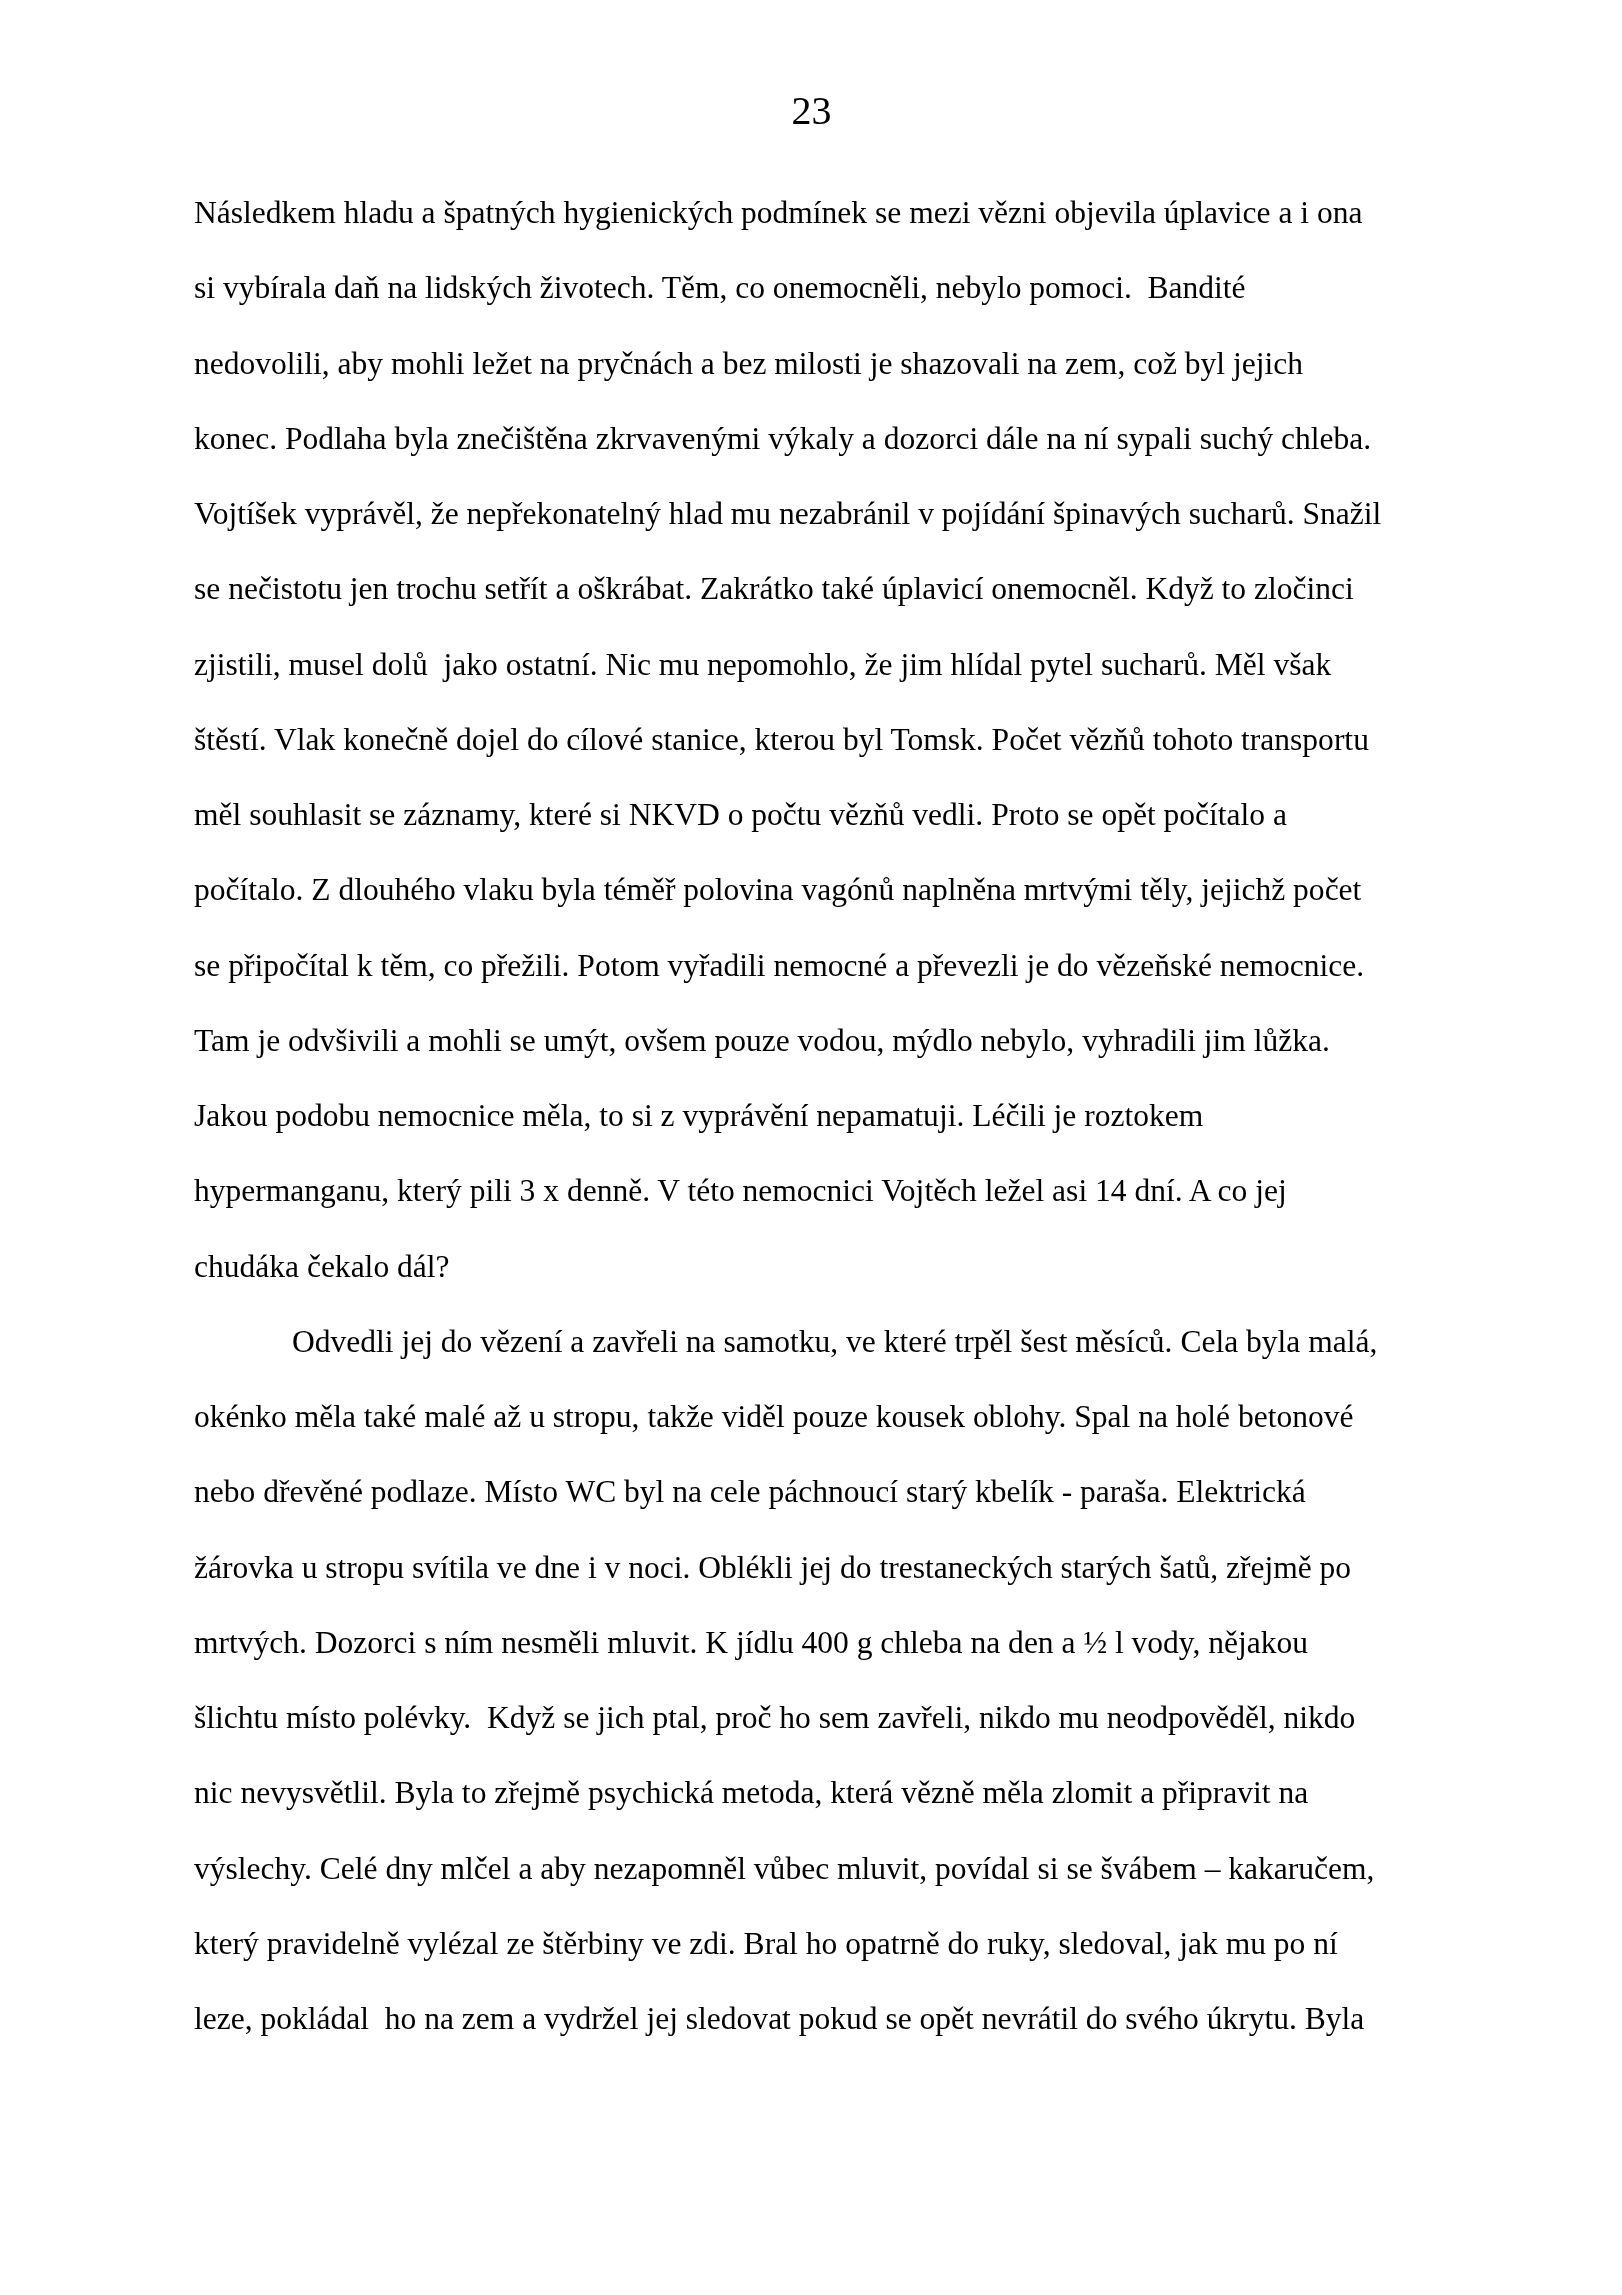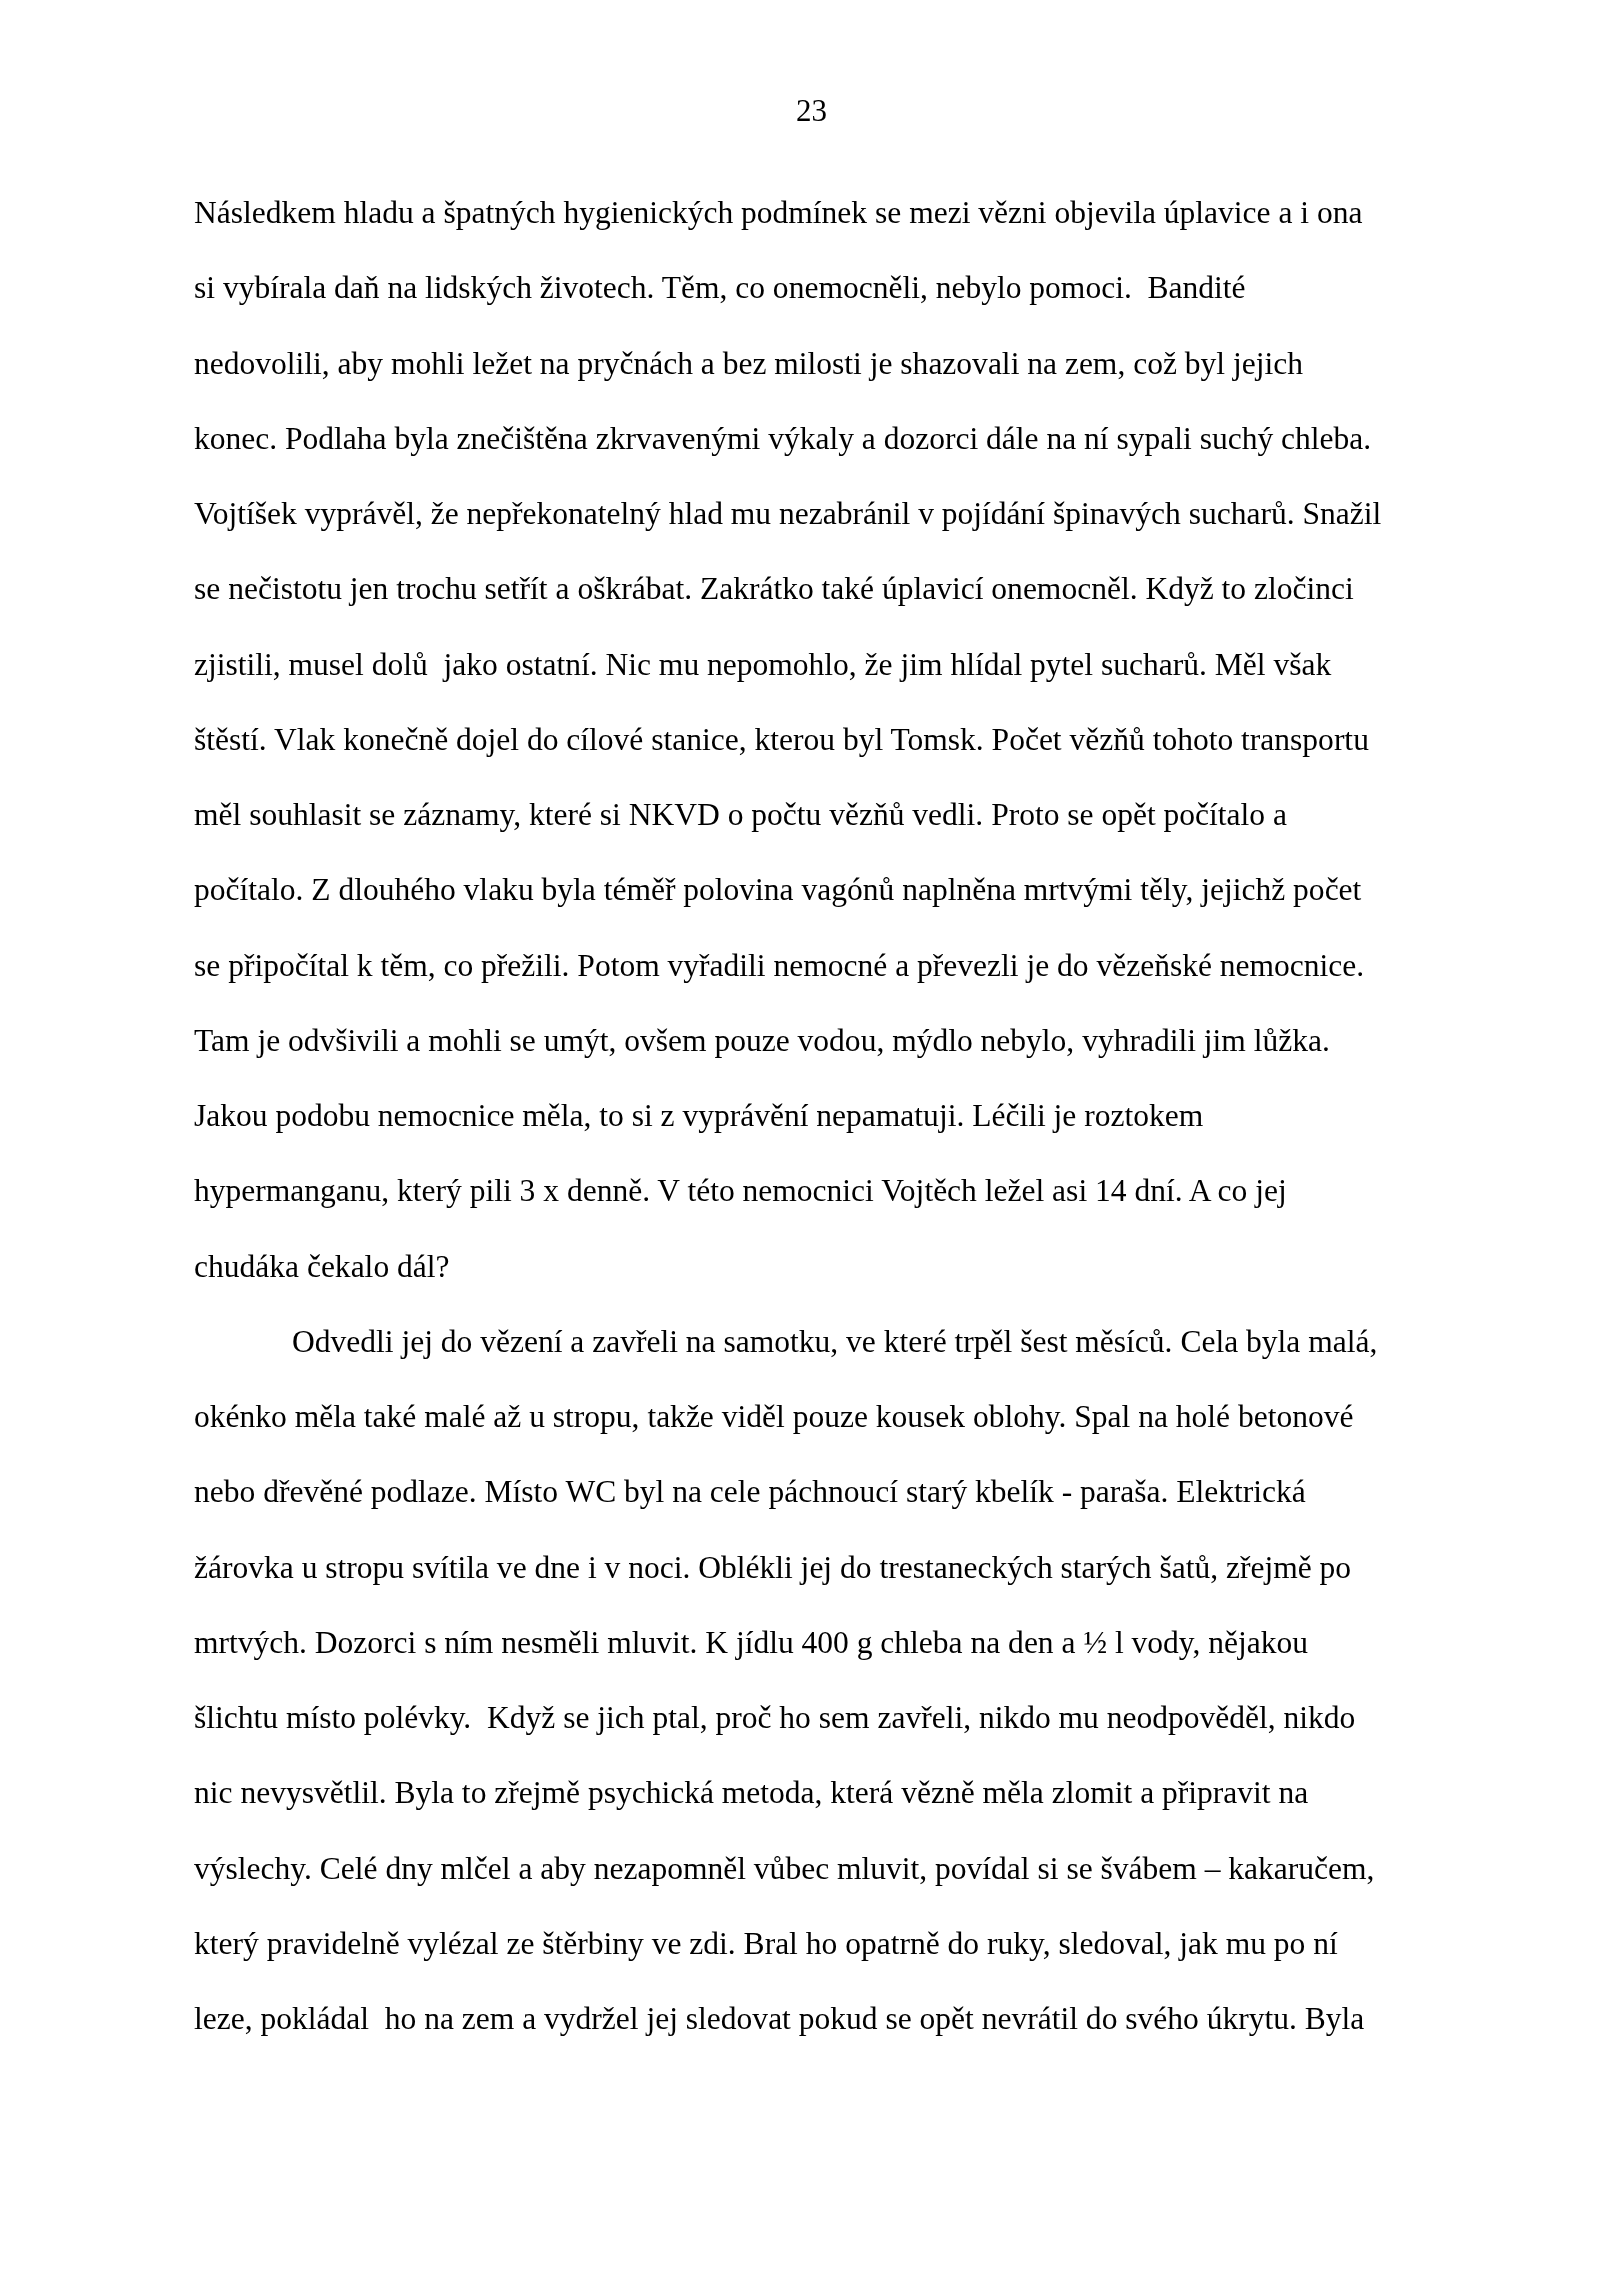--- a/index.html
+++ b/index.html
@@ -14,21 +14,21 @@
     overflow: hidden;
     font-family: "Liberation Serif", "DejaVu Serif", serif;
     color: #000000;
   }
   .page-number {
     position: absolute;
     top: 92px;
     left: 0;
     width: 1623px;
     text-align: center;
-    font-size: 31px;
+    font-size: 40px;
     line-height: 37px;
   }
   .body-text {
     position: absolute;
     left: 194px;
     top: 0;
     width: 1256px;
   }
   .line {
     position: absolute;

